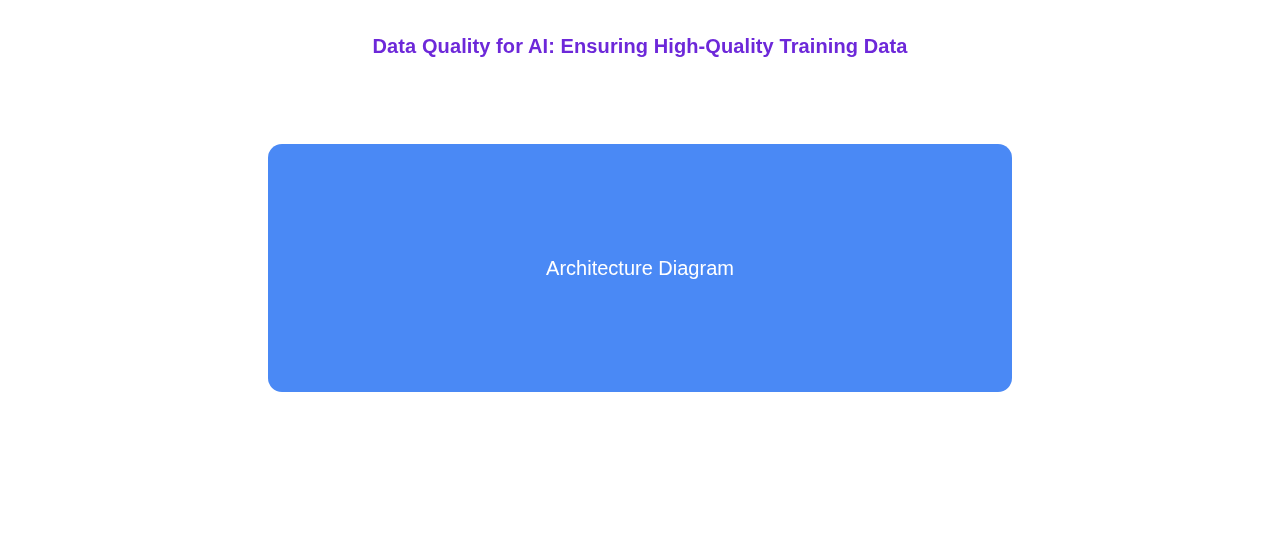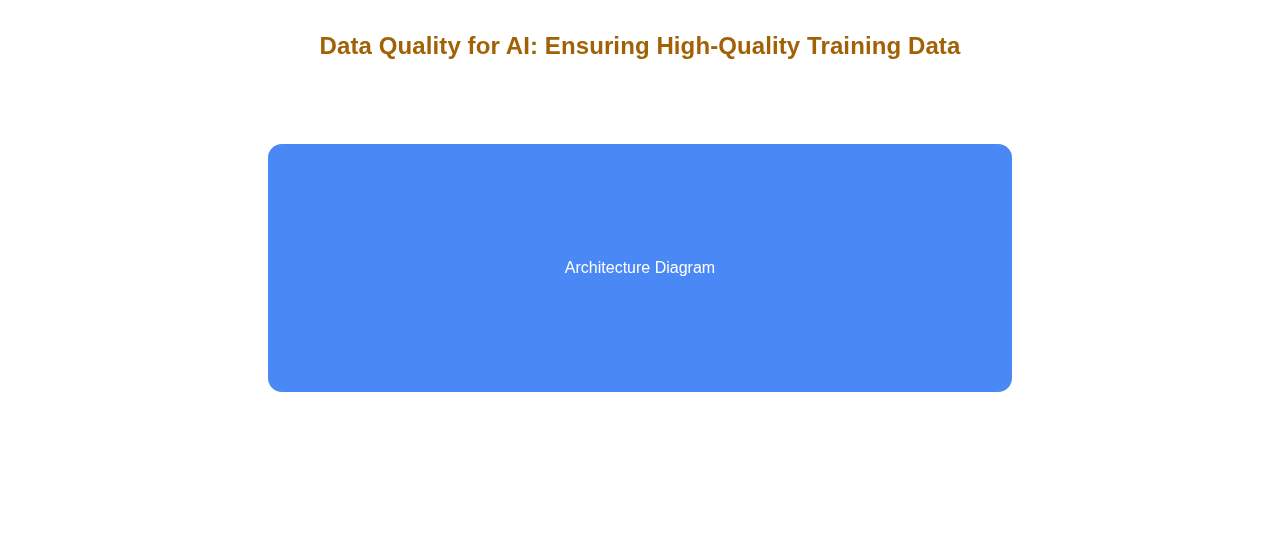--- a/index.html
+++ b/index.html
@@ -21,44 +21,44 @@
     height: 536px;
     background: #ffffff;
   }
 
   .slide-title {
     position: absolute;
     left: 0;
     top: 30px;
     width: 1280px;
     text-align: center;
-    font-size: 24px;
+    font-size: 20px;
     font-weight: bold;
-    color: #a16207;
+    color: #6d28d9;
     letter-spacing: 0.1px;
     line-height: 32px;
     white-space: nowrap;
   }
 
   .placeholder-box {
     position: absolute;
     left: 268px;
     top: 144px;
     width: 744px;
     height: 248px;
     background: #4a89f5;
     border-radius: 14px;
     display: flex;
     align-items: center;
     justify-content: center;
     box-sizing: border-box;
   }
 
   .placeholder-label {
-    font-size: 16px;
+    font-size: 20px;
     font-weight: normal;
     color: #ffffff;
     line-height: 24px;
     text-align: center;
     white-space: nowrap;
   }
 </style>
 </head>
 <body>
 

